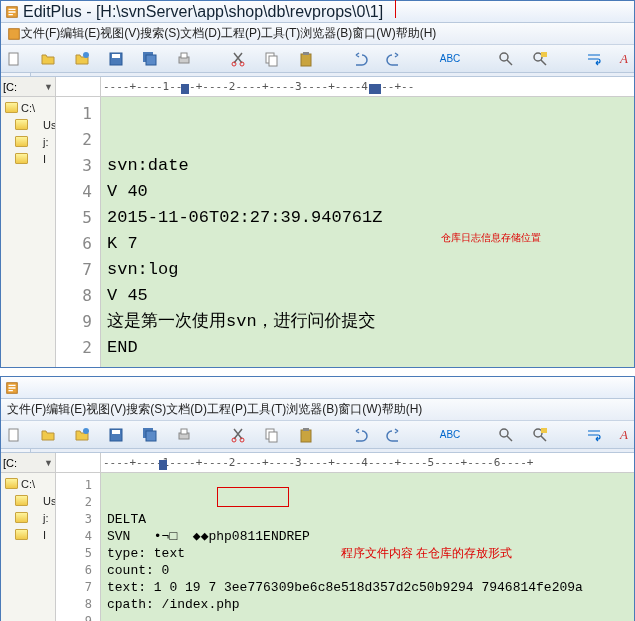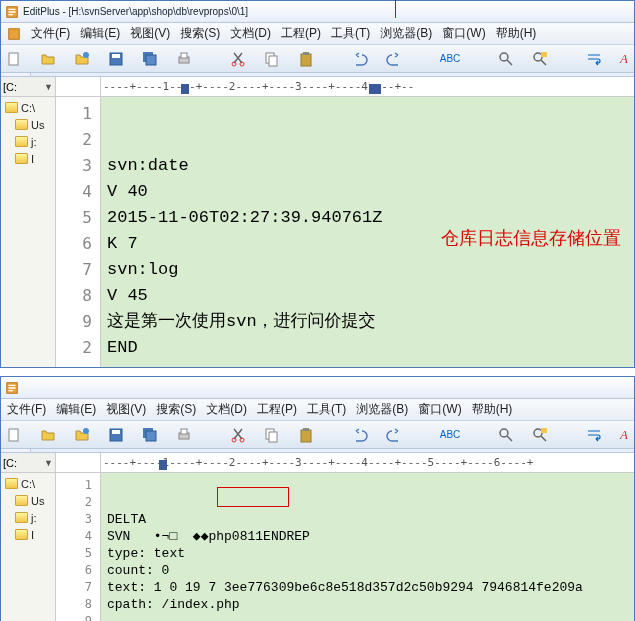--- a/index.html
+++ b/index.html
@@ -1,46 +1,46 @@
 <!DOCTYPE html>
 <html><head>
 <meta charset="utf-8">
 <style>
 * { margin: 0; padding: 0; box-sizing: border-box; }
 body { font-family: "Microsoft YaHei", SimSun, Arial, sans-serif; font-size: 12px; background: #fff; width: 635px; }
 .window { border: 1px solid #4a7ab8; margin-bottom: 8px; }
 .titlebar { background: linear-gradient(#fdfdfe, #e6eef9); height: 22px; display: flex; align-items: center; padding: 0 4px; border-bottom: 1px solid #b8c8dc; }
 .titlebar .icon { width: 14px; height: 14px; margin-right: 4px; }
-.titlebar .title { color: #123; font-size: 10px; }
-.menubar { background: linear-gradient(#f9fbfd, #e8eef7); height: 22px; display: flex; align-items: center; padding: 0 6px; border-bottom: 1px solid #c8d4e4; gap: 10px; }
+.titlebar .title { color: #123; font-size: 16px; }
+.menubar { background: linear-gradient(#f9fbfd, #e8eef7); height: 22px; display: flex; align-items: center; padding: 0 6px; border-bottom: 1px solid #c8d4e4; }
 .menubar span { color: #222; cursor: default; }
 .toolbar { background: linear-gradient(#f5f8fc, #dde7f3); height: 28px; display: flex; align-items: center; padding: 0 4px; border-bottom: 1px solid #b8c8dc; gap: 16px; }
 .tb-btn { width: 22px; height: 22px; display: flex; align-items: center; justify-content: center; border: 1px solid transparent; border-radius: 2px; }
 .tb-sep { width: 1px; height: 18px; background: #b8c8dc; margin: 0 2px; }
 .body-area { display: flex; height: 290px; background: #fff; }
 .body-area.small { height: 200px; }
 .left-panel { width: 55px; background: #f5f5f0; border-right: 1px solid #ccc; display: flex; flex-direction: column; }
 .drive-bar { height: 20px; background: #f0f0ec; border-bottom: 1px solid #ccc; display: flex; align-items: center; padding: 0 2px; font-size: 11px; }
 .drive-bar .dd { margin-left: auto; font-size: 9px; color: #555; }
 .folders { flex: 1; overflow: hidden; padding: 2px 0; }
 .folder { display: flex; align-items: center; height: 17px; padding-left: 4px; font-size: 11px; color: #222; overflow: hidden; white-space: nowrap; }
-.folder.indent { padding-left: 14px; }
+.folder.indent { padding-left: 14px; gap: 12px; }
 .folder-icon { width: 13px; height: 11px; background: linear-gradient(#fef49c, #f0c94a); border: 1px solid #c9a43f; border-radius: 1px; margin-right: 3px; flex-shrink: 0; }
 .editor { flex: 1; display: flex; flex-direction: column; position: relative; }
 .ruler { height: 20px; background: #fff; border-bottom: 1px solid #ccc; display: flex; align-items: center; font-family: monospace; font-size: 11px; color: #555; overflow: hidden; white-space: nowrap; }
 .ruler-gutter { width: 45px; border-right: 1px solid #ccc; height: 100%; background: #fff; flex-shrink: 0; }
 .ruler-ticks { flex: 1; position: relative; letter-spacing: 0; padding-left: 2px; }
 .tick-mark { position: absolute; top: 4px; width: 8px; height: 10px; background: #3a5a9a; }
 .tick-mark.wide { width: 12px; }
 .code-area { flex: 1; display: flex; overflow: hidden; }
 .gutter { width: 45px; background: #fff; border-right: 1px solid #ccc; text-align: right; padding: 4px 8px 4px 0; font-family: Consolas, monospace; font-size: 16px; color: #888; line-height: 26px; }
 .gutter.small { font-size: 12px; line-height: 17px; }
 .code { flex: 1; background: #d8ecd0; padding: 4px 6px; font-family: Consolas, "Courier New", monospace; font-size: 17px; color: #000; line-height: 26px; white-space: pre; position: relative; }
 .code.small { font-size: 13px; line-height: 17px; }
-.annotation { position: absolute; color: #d00; font-family: "Microsoft YaHei", SimSun; font-size: 18px; }
+.annotation { position: absolute; color: #d00; font-family: "Microsoft YaHei", SimSun; font-size: 10px; }
 .red-line { position: absolute; background: #d00; }
 .red-box { position: absolute; border: 1px solid #d00; }
 .top-sep { height: 4px; background: #e8eef7; border-bottom: 1px solid #b8c8dc; display:flex; }
 .top-sep .tab { width: 30px; height: 100%; background: #f0f4fa; border-right: 1px solid #b8c8dc; }
 </style>
 </head>
 <body>
 
 <div class="window">
   <div class="titlebar">
@@ -485,17 +485,18 @@
             <div>3</div>
             <div>4</div>
             <div>5</div>
             <div>6</div>
             <div>7</div>
             <div>8</div>
             <div>9</div>
           </div>
         <div class="code small" id="code2">
           <div>DELTA</div><div>SVN   •¬□  ◆◆php0811ENDREP</div><div>type: text</div><div>count: 0</div><div>text: 1 0 19 7 3ee776309be6c8e518d357d2c50b9294 7946814fe209a</div><div>cpath: /index.php</div><div class="red-box" style="top:14px;left:116px;width:72px;height:20px"></div>
+          <div class="annotation" style="top:72px;left:240px;font-size:12px">程序文件内容 在仓库的存放形式</div>
         </div>
       </div>
     </div>
   </div>
 </div>
 
 </body></html>

